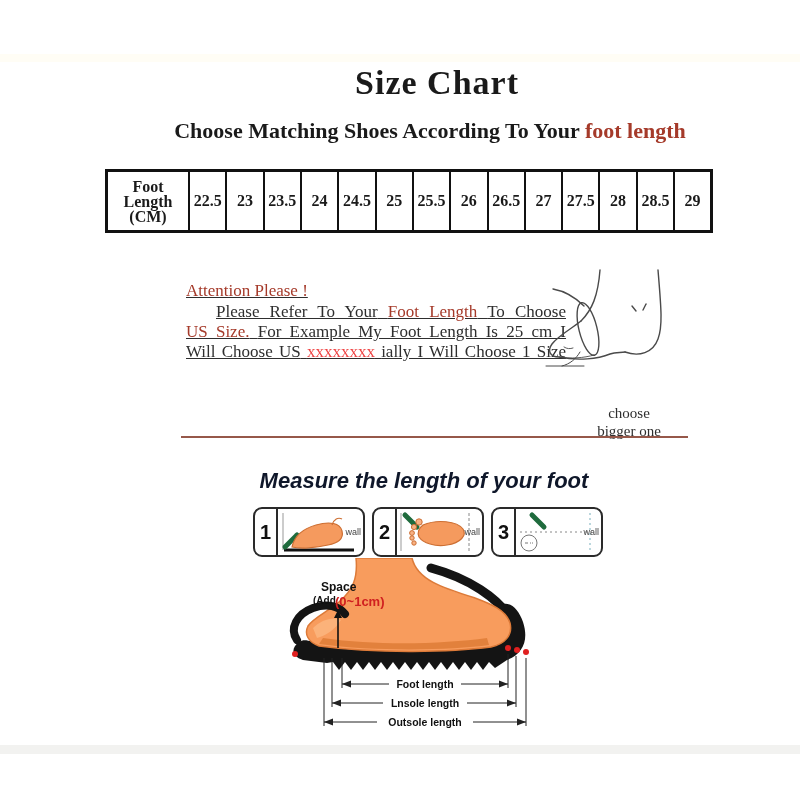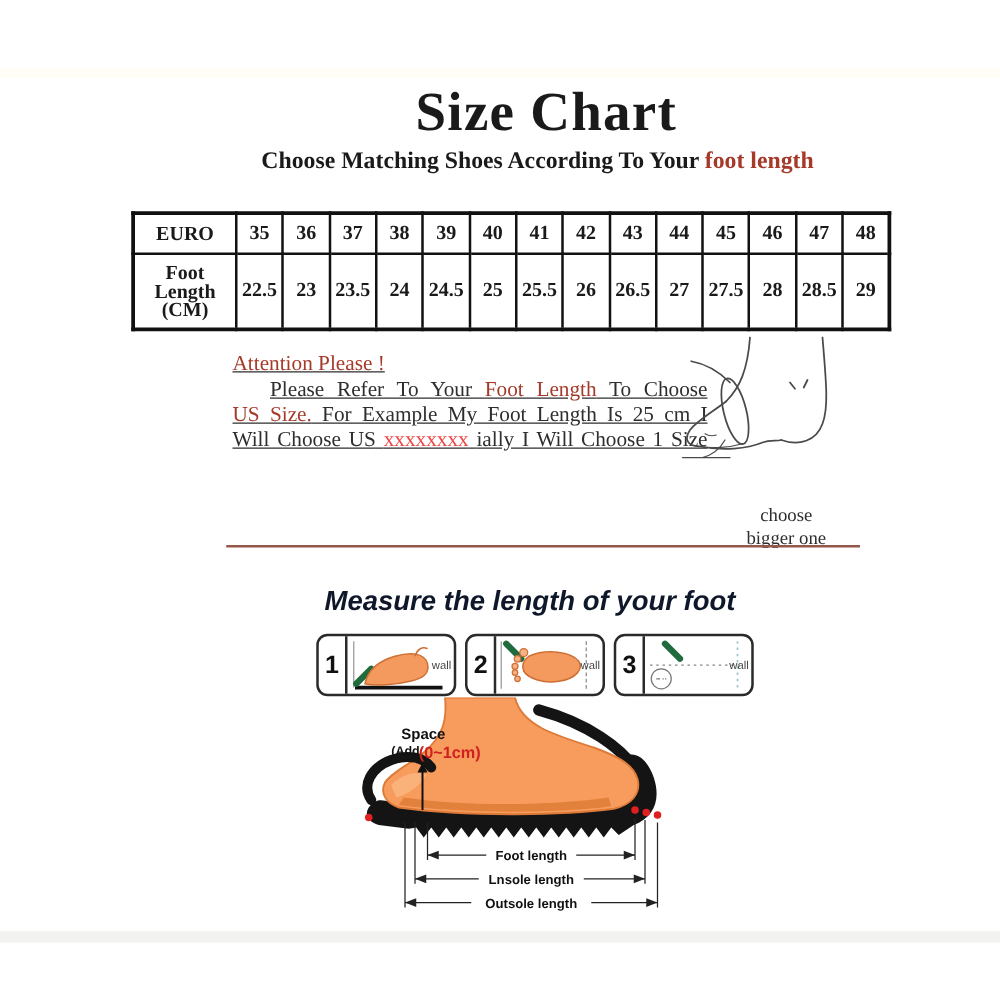--- a/index.html
+++ b/index.html
@@ -3,23 +3,23 @@
 <meta charset="utf-8">
 <style>
   html,body{margin:0;padding:0;background:#ffffff;}
   .page{position:relative;width:800px;height:800px;background:#ffffff;overflow:hidden;
         font-family:"Liberation Serif","DejaVu Serif",serif;color:#1a1a1a;}
   .abs{position:absolute;}
 
   .cream-strip{left:0;top:54px;width:800px;height:8px;background:#fffdf5;}
   .bottom-strip{left:0;top:745px;width:800px;height:9px;background:#f2f2f0;}
 
-  .title{left:437px;top:64px;transform:translateX(-50%);font-size:44px;font-weight:bold;
+  .title{left:437px;top:64px;transform:translateX(-50%);font-size:34px;font-weight:bold;
          letter-spacing:1px;white-space:nowrap;}
-  .subtitle{left:430px;top:118px;transform:translateX(-50%);font-size:19px;font-weight:bold;
+  .subtitle{left:430px;top:118px;transform:translateX(-50%);font-size:22px;font-weight:bold;
             white-space:nowrap;}
   .red{color:#a53a2a;}
   .bright-red{color:#ef4444;}
 
   table.size{left:105px;top:169px;width:608px;border-collapse:collapse;table-layout:fixed;
              position:absolute;border:3px solid #111;}
   table.size td{border:2px solid #111;text-align:center;vertical-align:middle;
                 font-weight:bold;font-size:16px;padding:0;}
   table.size tr.head td{height:30px;}
   table.size tr.body td{height:58px;}
@@ -60,37 +60,20 @@
 
   <div class="abs cream-strip"></div>
   <div class="abs bottom-strip"></div>
 
   <div class="abs title">Size Chart</div>
 
   <div class="abs subtitle"><span>Choose Matching Shoes According To Your</span> <span class="red">foot length</span></div>
 
   <table class="size">
     <tbody>
-        <tr class="head">
-      <td class="rowlabel">EURO</td>
-    <td>35</td>
-          <td>36</td>
-          <td>37</td>
-          <td>38</td>
-          <td>39</td>
-          <td>40</td>
-          <td>41</td>
-          <td>42</td>
-          <td>43</td>
-          <td>44</td>
-          <td>45</td>
-          <td>46</td>
-          <td>47</td>
-          <td>48</td>
-        </tr>
     <tr class="body">
       <td class="rowlabel">Foot Length (CM)</td>
     <td>22.5</td>
           <td>23</td>
           <td>23.5</td>
           <td>24</td>
           <td>24.5</td>
           <td>25</td>
           <td>25.5</td>
           <td>26</td>

